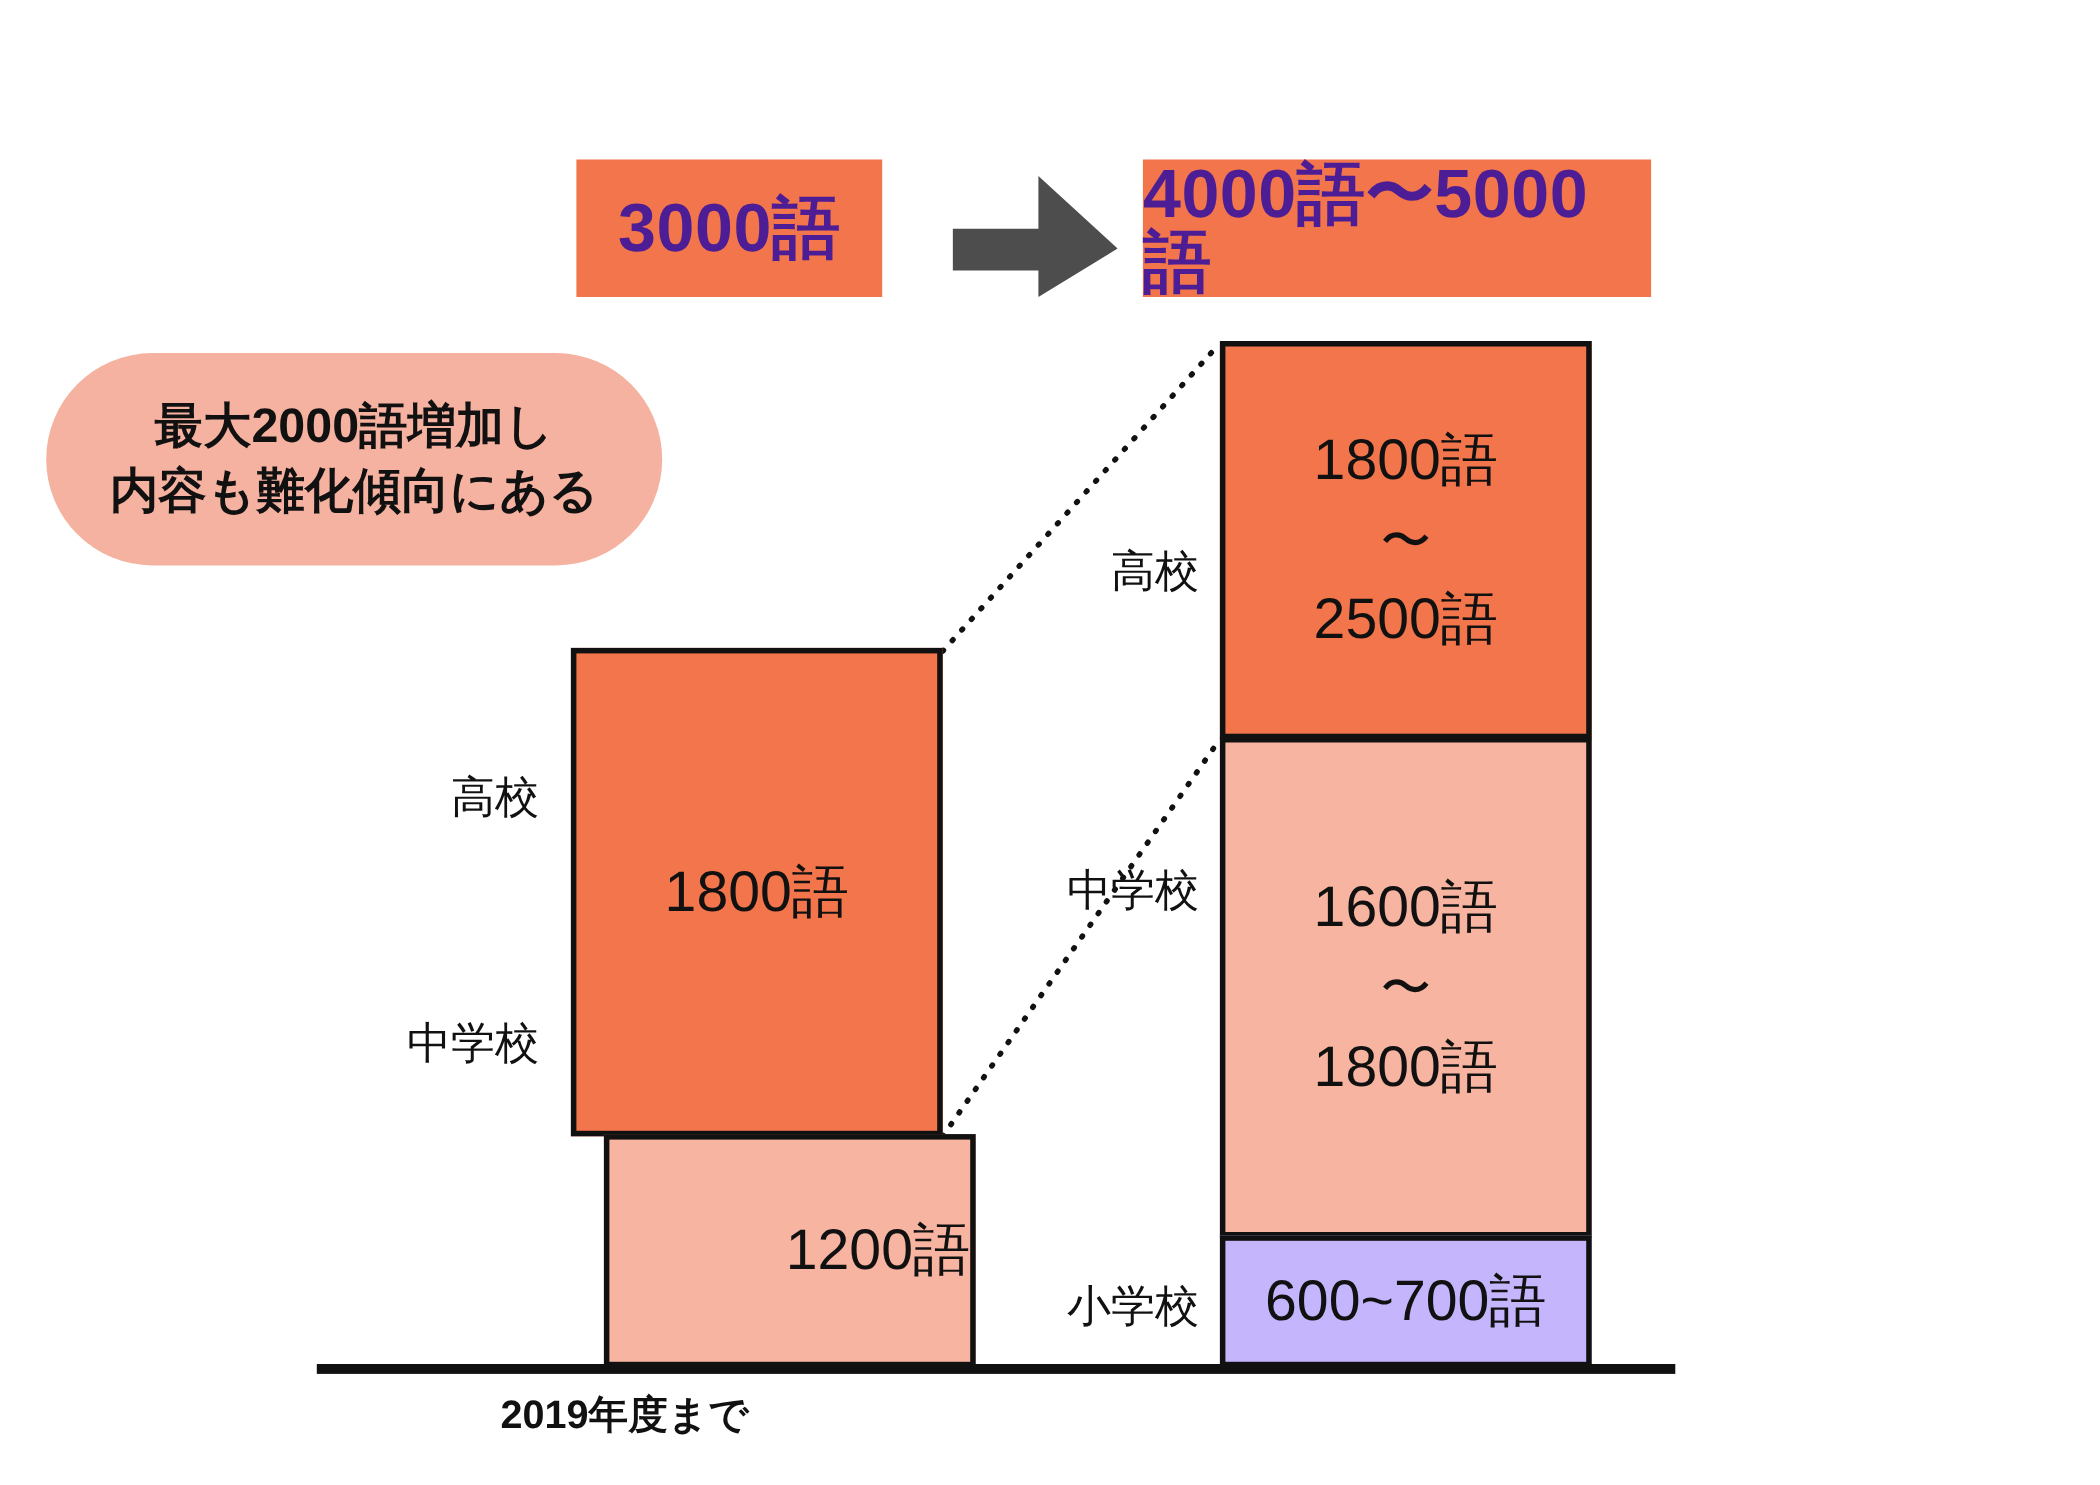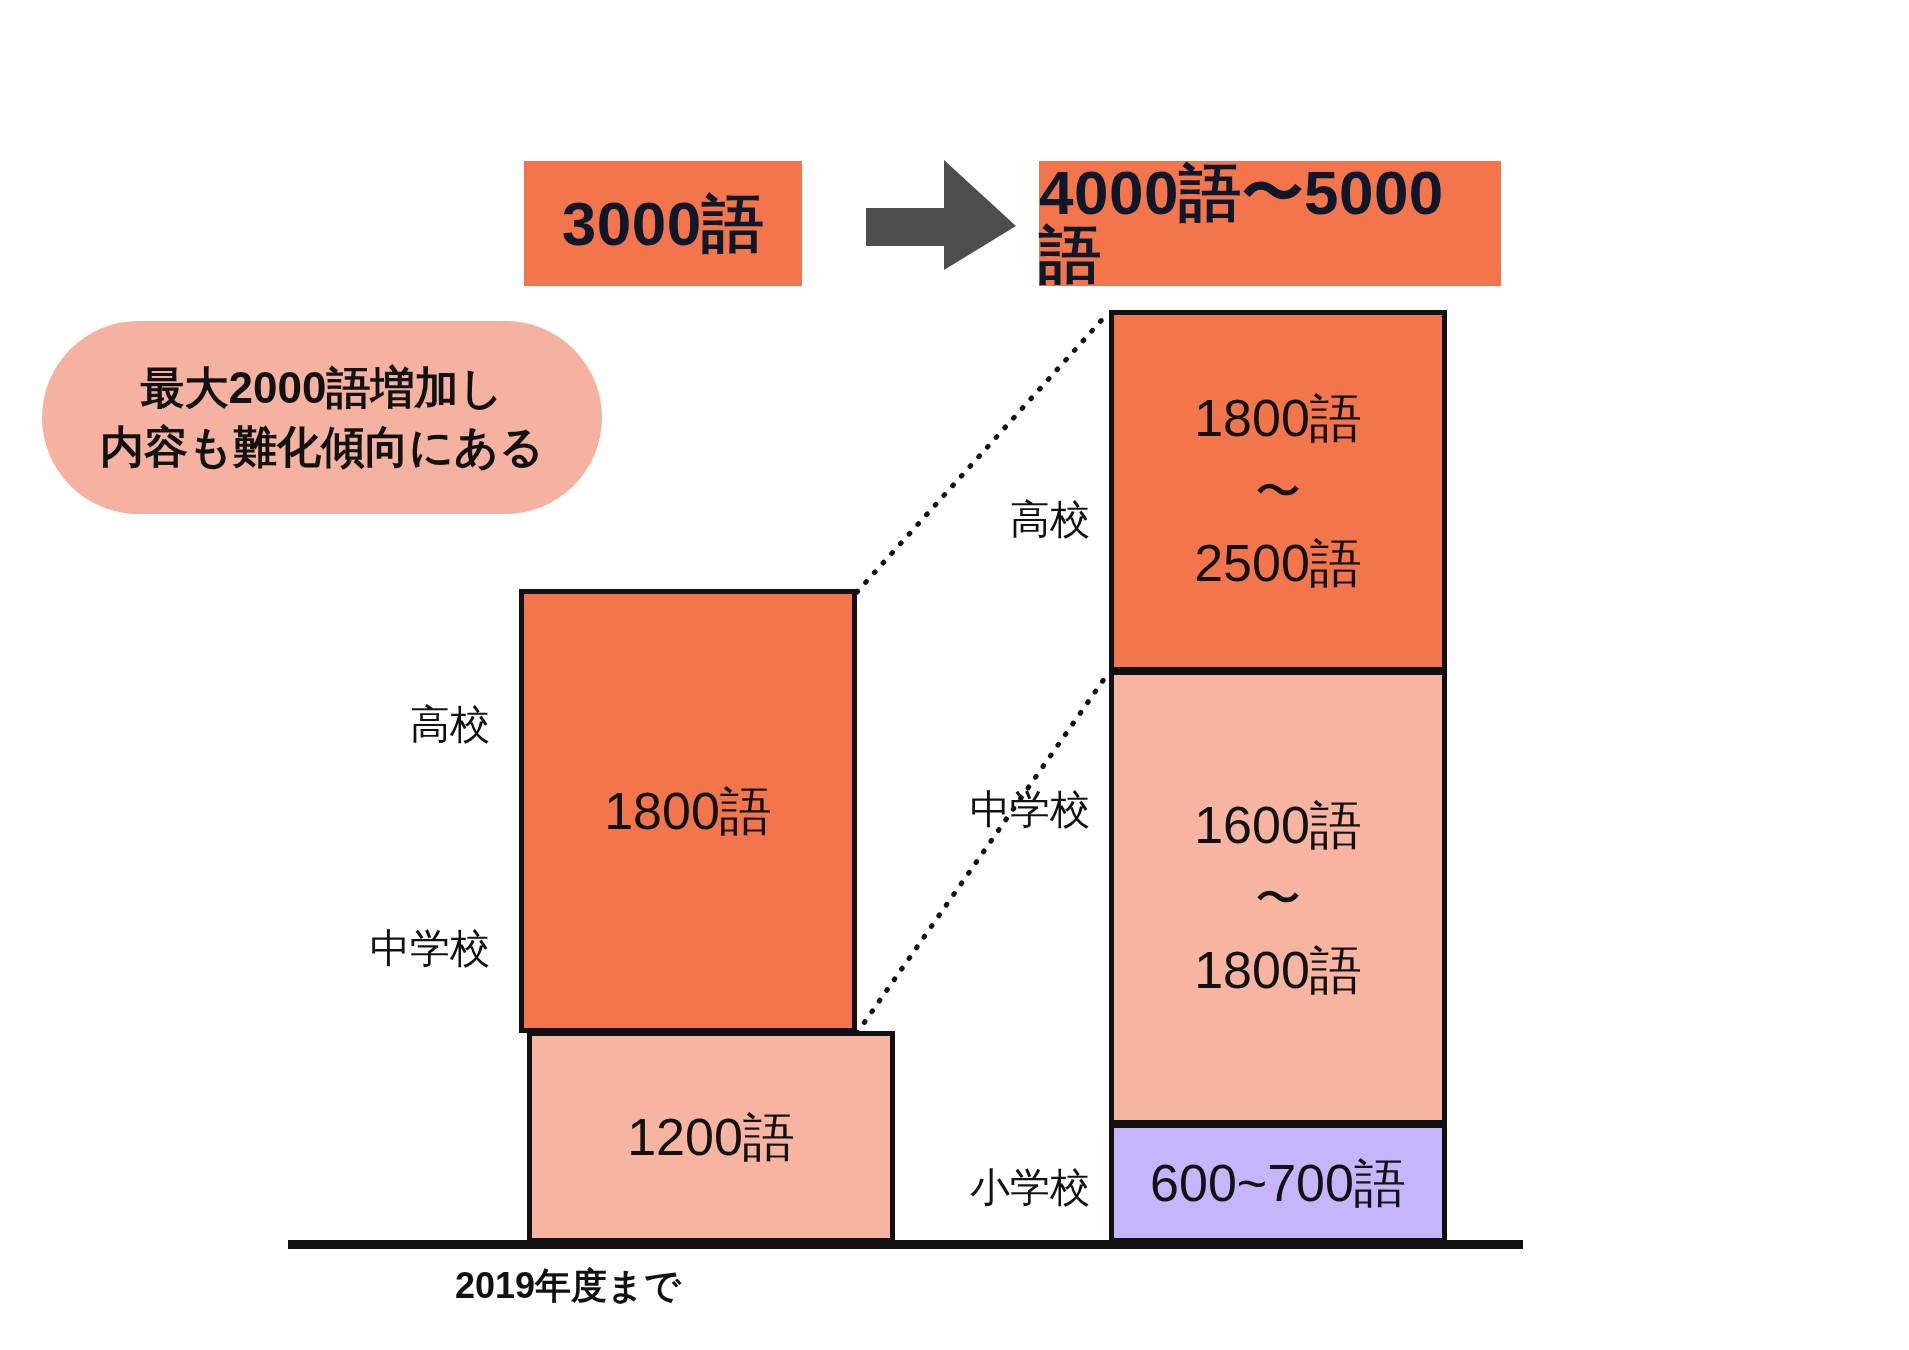--- a/index.html
+++ b/index.html
@@ -9,26 +9,25 @@
     font-family:"Liberation Sans","DejaVu Sans",sans-serif;
     overflow:hidden;
     position:relative;
   }
   #stage{position:absolute;left:0;top:0;width:1909px;height:1350px;}
 
   
   .banner{
     position:absolute;
     background:#F2754B;
-    color:#0f172a;
+    color:#4c1d95;
     display:flex;align-items:center;justify-content:center;
     font-weight:700;
     letter-spacing:.5px;
     line-height:1;
-    margin-top:16px;
   }
   #banner-before{left:524px;top:145px;width:278px;height:125px;font-size:62px;}
   #banner-after {left:1039px;top:145px;width:462px;height:125px;font-size:62px;}
 
   
   #arrow-wrap{position:absolute;left:866px;top:160px;width:150px;height:110px;}
   #arrow-wrap svg{display:block;width:150px;height:110px;}
 
   
   #callout{
@@ -54,21 +53,21 @@
     line-height:1.05;
   }
   .block .v{font-size:52px;font-weight:500;}
   .block .tilde{font-size:46px;font-weight:500;line-height:1;}
   .hs{background:#F2754B;}   
   .ms{background:#F7B4A0;}   
   .es{background:#c4b5fd;}   
 
   
   #left-hs{left:519px;top:589px;width:338px;height:444px;}
-  #left-ms{left:527px;top:1031px;width:368px;height:212px;}
+  #left-ms{left:549px;top:1031px;width:338px;height:212px;align-items:flex-end;}
   
   #right-hs{left:1109px;top:310px;width:338px;height:362px;}
   #right-ms{left:1109px;top:670px;width:338px;height:455px;}
   #right-es{left:1109px;top:1123px;width:338px;height:120px;}
 
   
   .stack{display:flex;flex-direction:column;align-items:center;justify-content:center;gap:22px;}
 
   
   .catlabel{

